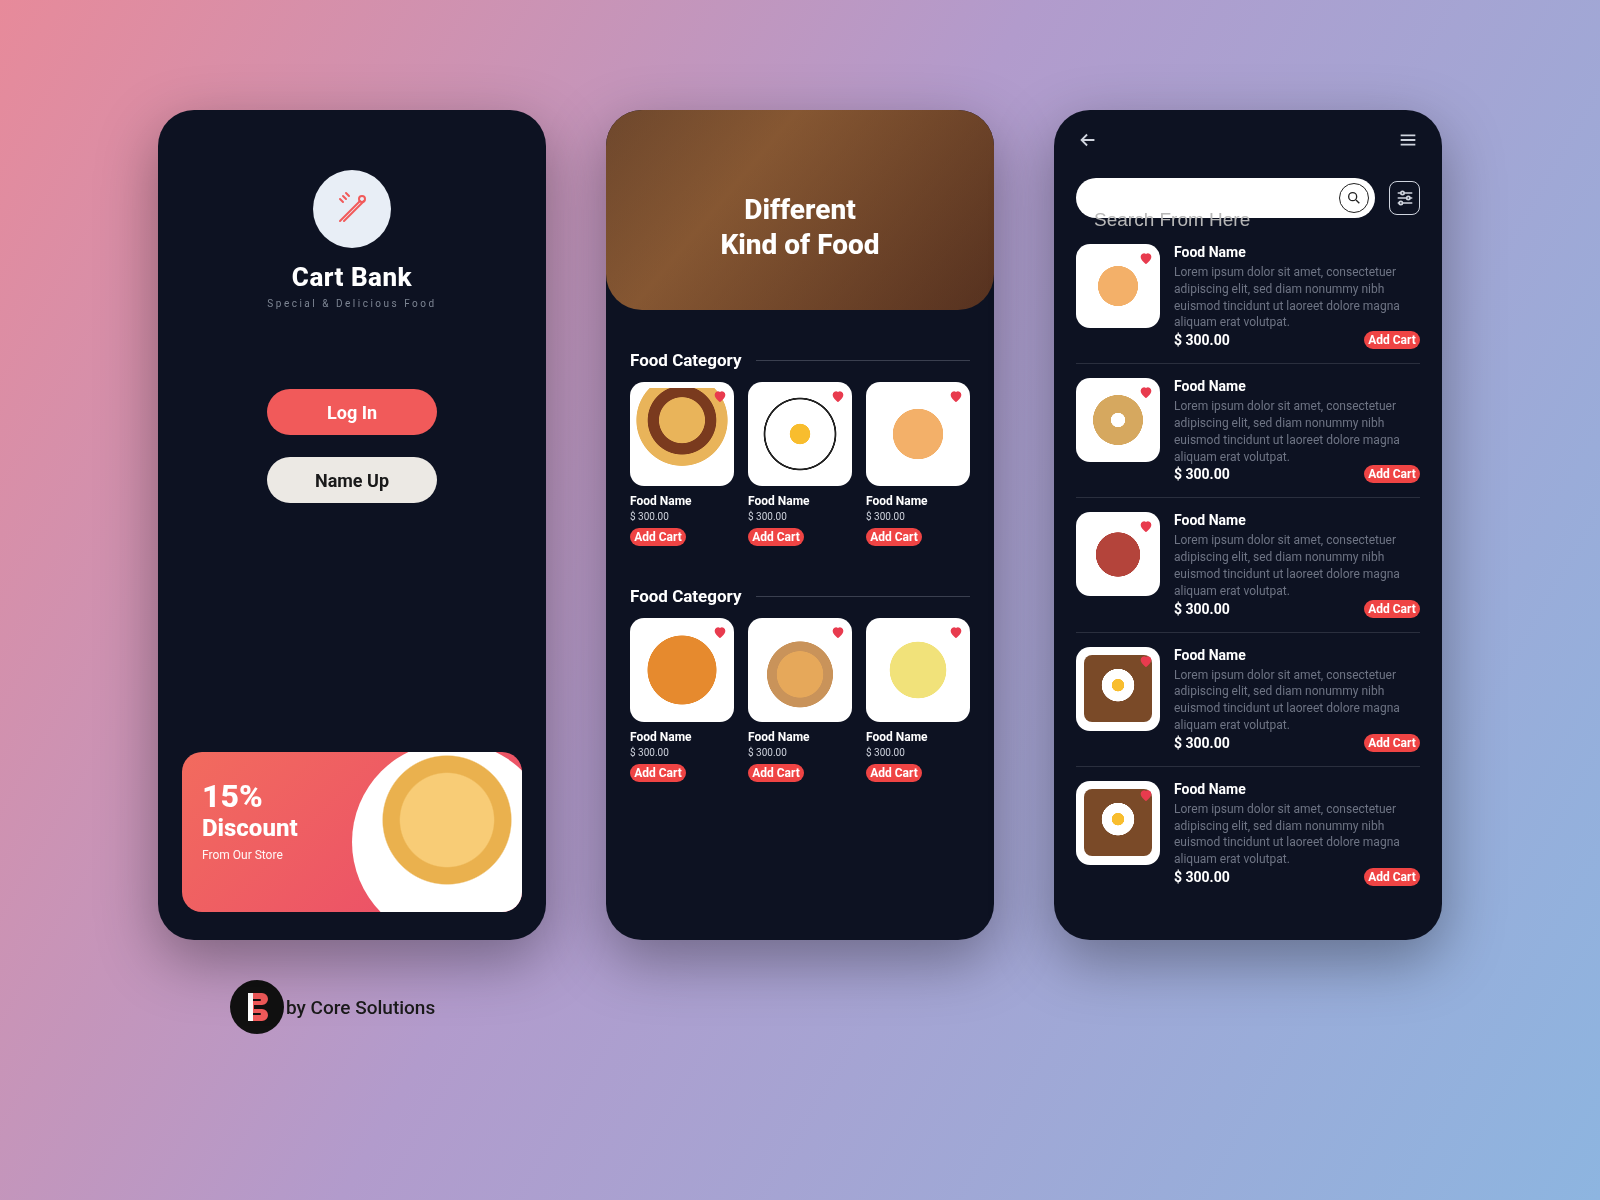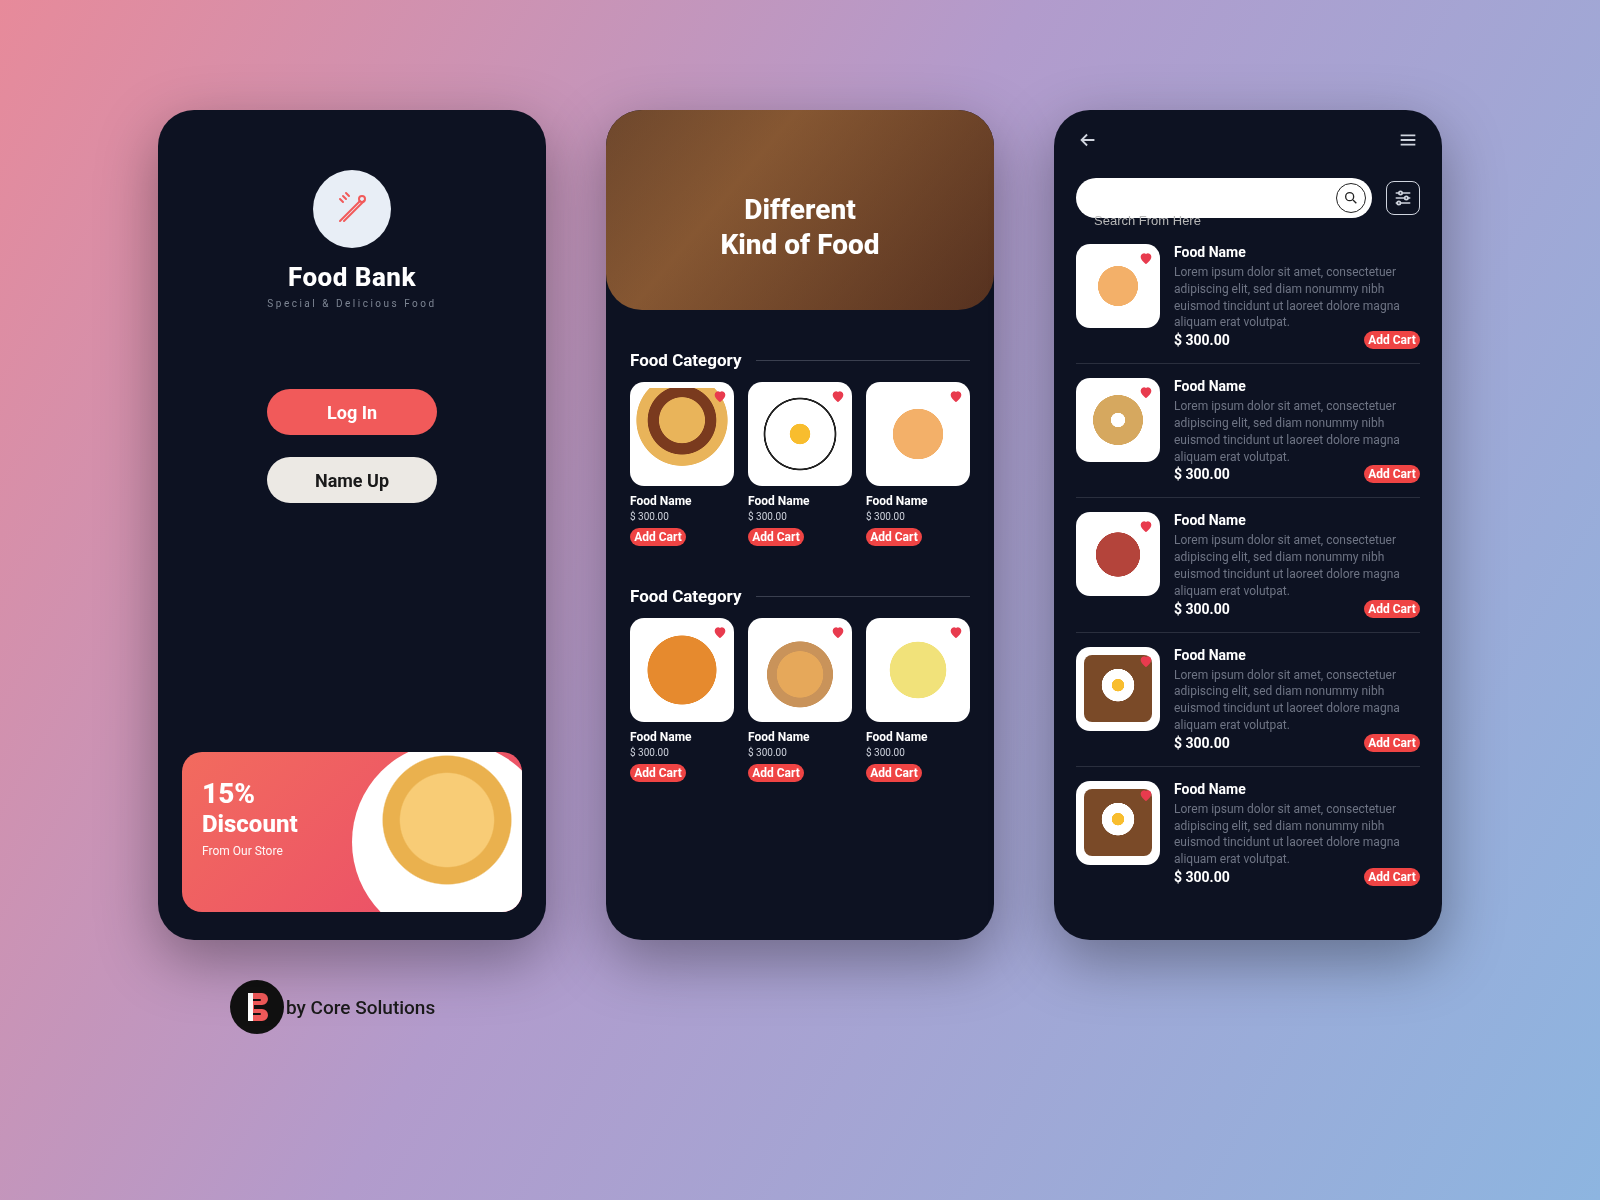--- a/index.html
+++ b/index.html
@@ -29,21 +29,21 @@
   .tagline { font-size:10px; letter-spacing:2.5px; color:#7d8593; margin-top:6px; text-transform:none; }
   .btn-pill { width:170px; height:46px; border-radius:30px; display:flex; align-items:center; justify-content:center; font-weight:700; font-size:18px; cursor:pointer; }
   .btn-primary { background:#f15a5a; color:#fff; margin-top:80px; }
   .btn-secondary { background:#ece9e4; color:#1a1a1a; margin-top:22px; }
   .promo {
     width:340px; height:160px; border-radius:20px;
     background:linear-gradient(135deg,#f26b5e,#ea4a6a);
     position:absolute; bottom:28px; left:24px;
     padding:28px 20px; overflow:hidden;
   }
-  .promo .pct { font-size:28px; font-weight:800; line-height:1; }
+  .promo .pct { font-size:32px; font-weight:800; line-height:1; }
   .promo .disc { font-size:24px; font-weight:800; margin-top:2px; }
   .promo .from { font-size:12px; margin-top:6px; opacity:.95; }
   .promo .plate {
     position:absolute; right:-30px; bottom:-30px; width:200px; height:200px; border-radius:50%;
     background:#fff;
   }
   .promo .dish {
     position:absolute; right:-10px; bottom:-10px; width:170px; height:170px; border-radius:50%;
     background: radial-gradient(circle at 50% 40%, #f8cc76 0 35%, #eab14e 36% 48%, #fff 49% 100%);
   }
@@ -71,21 +71,21 @@
   .thumb { position:relative; width:100%; aspect-ratio:1/1; border-radius:14px; background:#fff; overflow:hidden; }
   .heart { position:absolute; top:6px; right:6px; width:16px; height:16px; }
   .heart svg { fill:#e83b4e; }
   .card .name { font-size:12px; font-weight:700; margin-top:8px; }
   .card .price { font-size:10px; color:#cdd1db; margin-top:3px; }
   .add-btn { margin-top:6px; width:56px; height:18px; border-radius:10px; background:#ef4444; font-size:12px; font-weight:700; display:flex; align-items:center; justify-content:center; cursor:pointer; }
 
   
   .searchbar-row { display:flex; align-items:center; gap:14px; padding:8px 22px 6px; }
   .searchbar { flex:1; height:40px; border-radius:24px; background:#fff; display:flex; align-items:center; padding:0 6px 0 18px; }
-  .searchbar input { flex:1; border:none; outline:none; font-size:13px; color:#333; background:transparent;margin-top:44px; }
+  .searchbar input { flex:1; border:none; outline:none; font-size:19px; color:#333; background:transparent;margin-top:44px; }
   .searchbar input::placeholder { color:#b7b7b7; }
   .searchbar .mag { width:30px; height:30px; border-radius:50%; border:1.5px solid #222; display:flex; align-items:center; justify-content:center; }
   .filter { width:34px; height:34px; border-radius:8px; border:1.5px solid #cfd4de; display:flex; align-items:center; justify-content:center; cursor:pointer; }
   .list { padding:6px 22px; }
   .item { display:flex; gap:14px; padding:14px 0; border-bottom:1px solid #2a2f3e; }
   .item:last-child { border-bottom:none; }
   .item .thumb { width:84px; height:84px; flex:none; }
   .item .info { flex:1; display:flex; flex-direction:column; }
   .item .name { font-weight:700; font-size:14px; }
   .item .desc { font-size:12px; color:#6e7484; line-height:1.4; margin-top:4px; }
@@ -120,21 +120,21 @@
     <div class="logo-circle">
       <svg viewBox="0 0 40 40">
           <g stroke="#f15a5a" stroke-width="2" fill="none" stroke-linecap="round">
         <path d="M8 32 L28 12"></path>
         <path d="M12 32 L32 12"></path>
         <circle cx="30" cy="10" r="3"></circle>
         <path d="M8 10 l3 3 M11 7 l3 3 M14 4 l3 3"></path>
       </g>
         </svg>
     </div>
-    <div class="brand">Food Bank</div>
+    <div class="brand">Cart Bank</div>
     <div class="tagline">Special &amp; Delicious Food</div>
     <div class="btn-pill btn-primary">Log In</div>
     <div class="btn-pill btn-secondary">Name Up</div>
 
     <div class="promo">
       <div class="pct">15%</div>
       <div class="disc">Discount</div>
       <div class="from">From Our Store</div>
       <div class="plate"></div>
       <div class="dish"></div>

